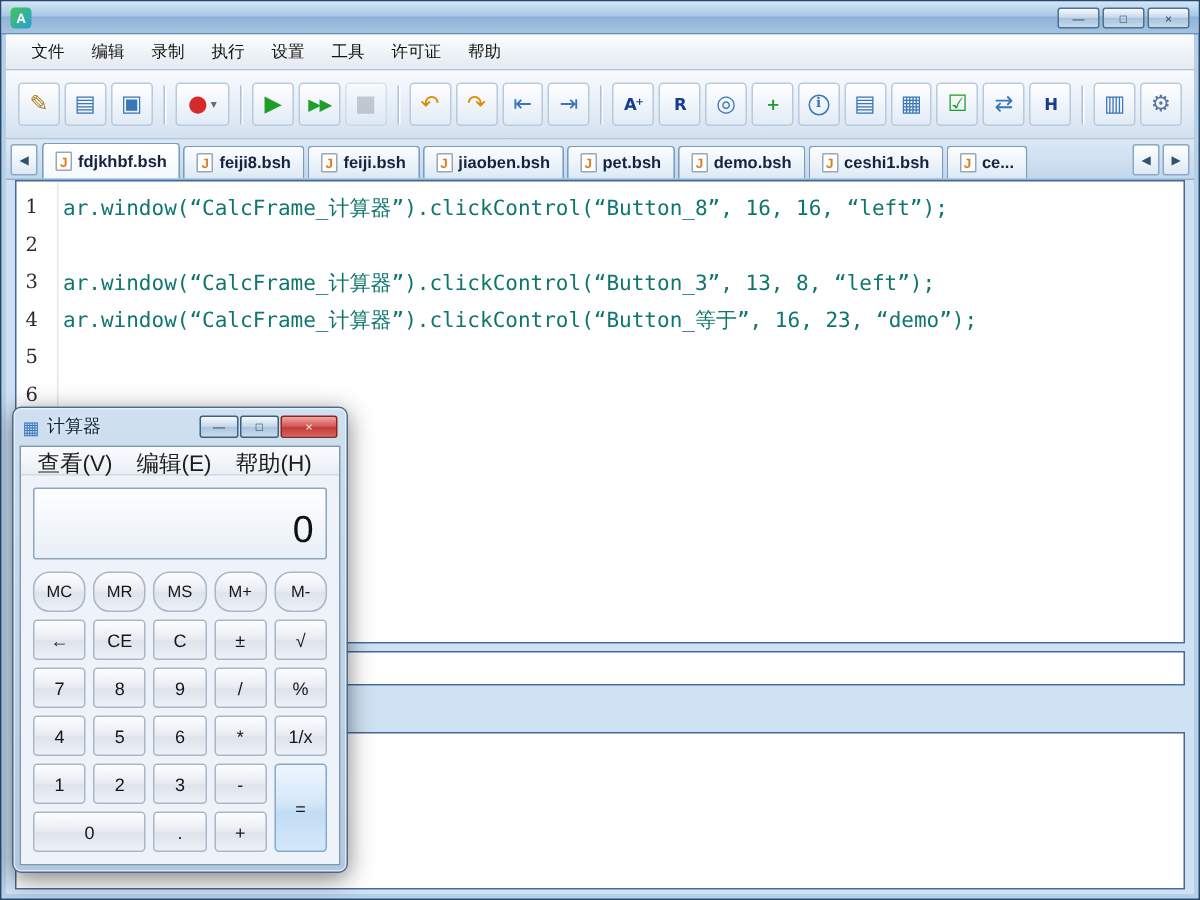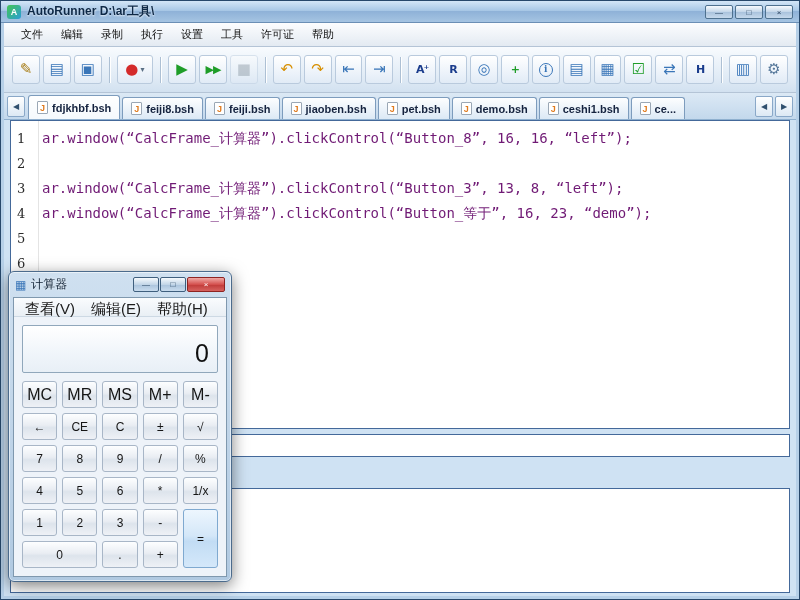--- a/index.html
+++ b/index.html
@@ -59,21 +59,21 @@
   .tab-ic{width:11px;height:13px;background:#fff;border:1px solid #9aa7b5;color:#e07b1f;
     font-size:9px;font-weight:bold;display:flex;align-items:center;justify-content:center;border-radius:1px;flex:none;}
 
   
   .editor{position:absolute;top:119px;left:9px;right:9px;height:309px;background:#fff;
     border:1px solid #44699a;overflow:hidden;}
   .gutter-line{position:absolute;left:27px;top:0;bottom:0;width:1px;background:#e4e4e4;}
   .editor-lines{position:absolute;inset:5px 0 0 0;}
   .code-row{display:flex;height:25px;align-items:center;}
   .ln{width:23px;flex:none;padding-left:6px;font-family:"DejaVu Serif",serif;font-size:13px;color:#2b2b2b;}
-  .code{padding-left:8px;font-family:"DejaVu Sans Mono",monospace;font-size:14px;color:#701a75;white-space:pre;}
+  .code{padding-left:8px;font-family:"DejaVu Sans Mono",monospace;font-size:14px;color:#0f766e;white-space:pre;}
 
   
   .panel-strip{position:absolute;top:433px;left:9px;right:9px;height:23px;background:#fff;border:1px solid #44699a;}
   .panel-output{position:absolute;top:487px;left:9px;right:9px;height:105px;background:#fff;border:1px solid #44699a;}
 
   
   .calc{position:absolute;left:8px;top:271px;width:224px;z-index:10;border-radius:6px;
     background:linear-gradient(#cfe0f0,#b0c9e1);border:1px solid #4c6b8c;padding:0 4px 4px;
     box-shadow:0 4px 16px rgba(0,0,0,.5),inset 0 0 0 1px rgba(255,255,255,.55);}
   .calc-title{height:25px;display:flex;align-items:center;gap:5px;padding:0 2px;}
@@ -90,33 +90,32 @@
     display:flex;padding:0 3px;}
   .calc-menu-item{font-size:15px;color:#1c1c1c;padding:2px 8px;}
   .calc-body{padding:8px;}
   .calc-display{height:48px;background:linear-gradient(#ffffff,#f0f5fa 60%,#e8eff6);
     border:1px solid #90a7bb;border-radius:2px;display:flex;align-items:flex-end;justify-content:flex-end;
     padding:2px 8px 4px;font-size:25px;color:#101010;}
   .calc-keypad{margin-top:8px;display:grid;grid-template-columns:repeat(5,1fr);grid-auto-rows:27px;gap:5px;}
   .calc-btn{background:linear-gradient(#fdfeff,#e9edf3 45%,#dde4ec 55%,#eef1f6);
     border:1px solid #a8b6c7;border-radius:3px;font-size:12px;color:#151515;
     display:flex;align-items:center;justify-content:center;padding:0;}
-  .calc-btn.mem{font-size:16px;}
+  .calc-btn.mem{font-size:11px;border-radius:11px;}
   .calc-btn.rspan{grid-row:span 2;}
   .calc-btn.cspan{grid-column:span 2;}
   .calc-btn.accent{background:linear-gradient(#edf6fe,#d4e7f8 45%,#c2dcf4 55%,#d4e8fa);border-color:#7fa9d0;}
 </style>
 </head>
 <body>
 
 <div class="app">
 
   <div class="titlebar">
     <span class="app-icon">A</span>
-    <span class="title-text">AutoRunner  D:\ar工具\</span>
     <div class="win-controls">
       <button class="win-btn">—</button>
       <button class="win-btn">□</button>
       <button class="win-btn">×</button>
     </div>
   </div>
 
   <div class="menubar">
       <span class="menu-item">文件</span>
       <span class="menu-item">编辑</span>

